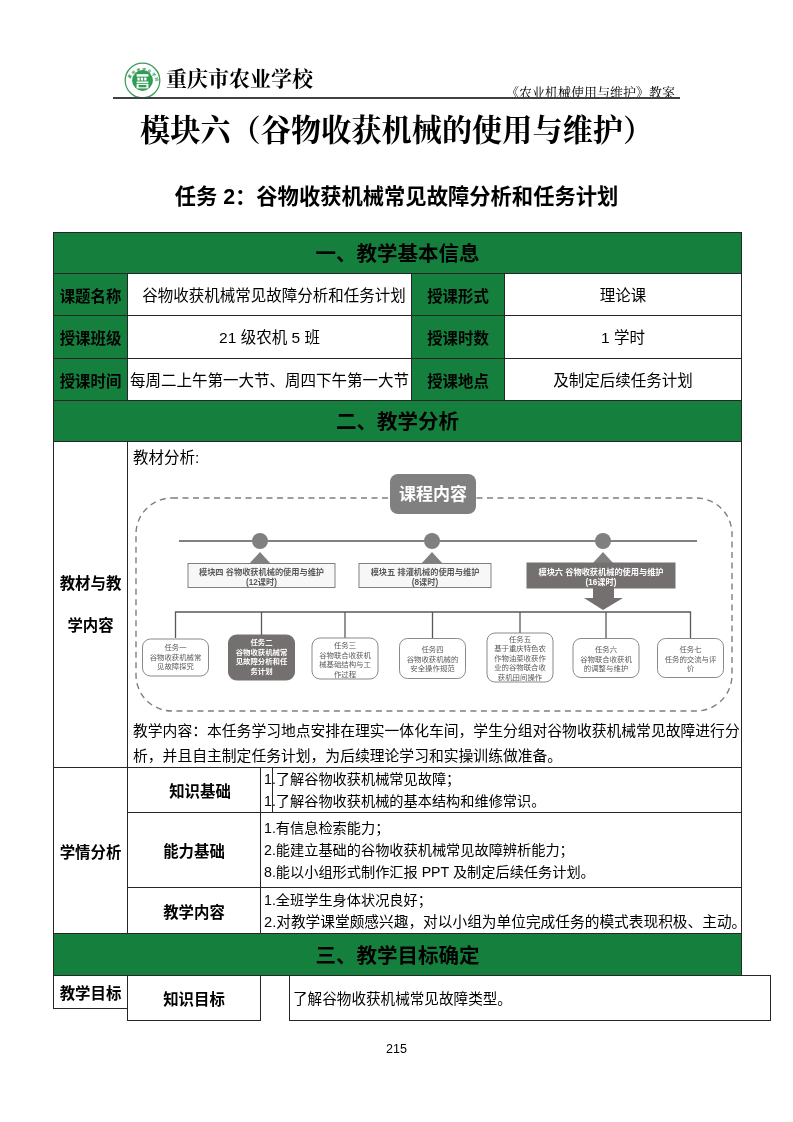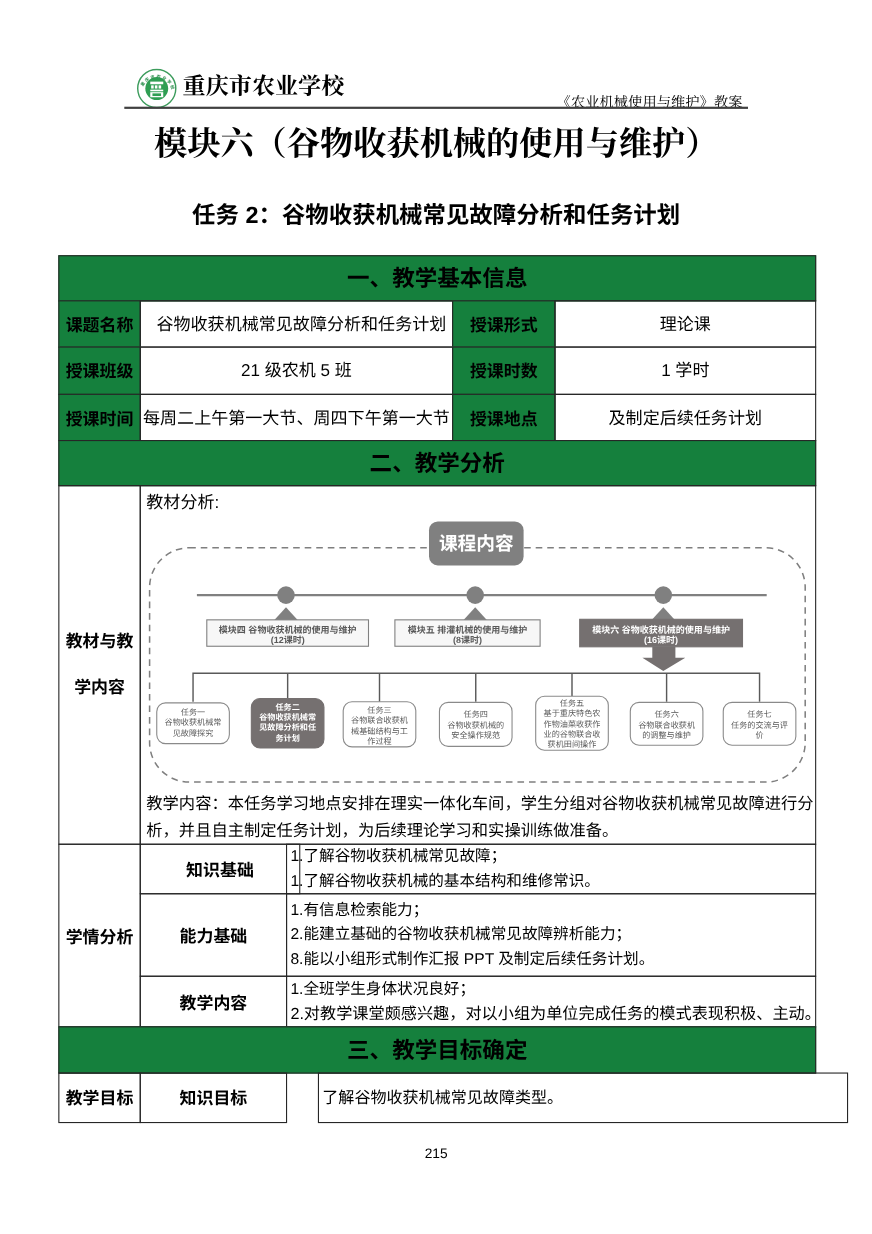--- a/index.html
+++ b/index.html
@@ -156,17 +156,17 @@
     <div>8.能以小组形式制作汇报 PPT 及制定后续任务计划。</div>
   </div>
 
 <div class="cell bold" style="left:127px;top:887px;width:134px;height:47px;">教学内容</div>
 <div class="cell left" style="left:260px;top:887px;width:482px;height:47px;padding-left:3px;padding-top:0;font-size:14.2px;flex-direction:column;align-items:flex-start;justify-content:center;line-height:22px;overflow:hidden;">
     <div>1.全班学生身体状况良好；</div>
     <div style="white-space:nowrap;font-size:14.7px;">2.对教学课堂颇感兴趣，对以小组为单位完成任务的模式表现积极、主动。</div>
   </div>
 
 <div class="cell blue hdr" style="left:53px;top:933px;width:689px;height:43px;">三、教学目标确定</div>
-<div class="cell bold" style="left:53px;top:975px;width:75px;height:46px;">教学目标</div>
+<div class="cell bold" style="left:53px;top:975px;width:75px;height:34px;">教学目标</div>
 <div class="cell bold" style="left:127px;top:975px;width:134px;height:46px;">知识目标</div>
 <div class="cell left" style="left:260px;top:975px;width:482px;height:46px;padding-left:3px;font-size:14.6px;margin-left:29px;">了解谷物收获机械常见故障类型。</div>
 
 <div class="abs" style="left:0;top:1042px;width:793px;text-align:center;font-size:12.5px;">215</div>
 
 </body></html>

